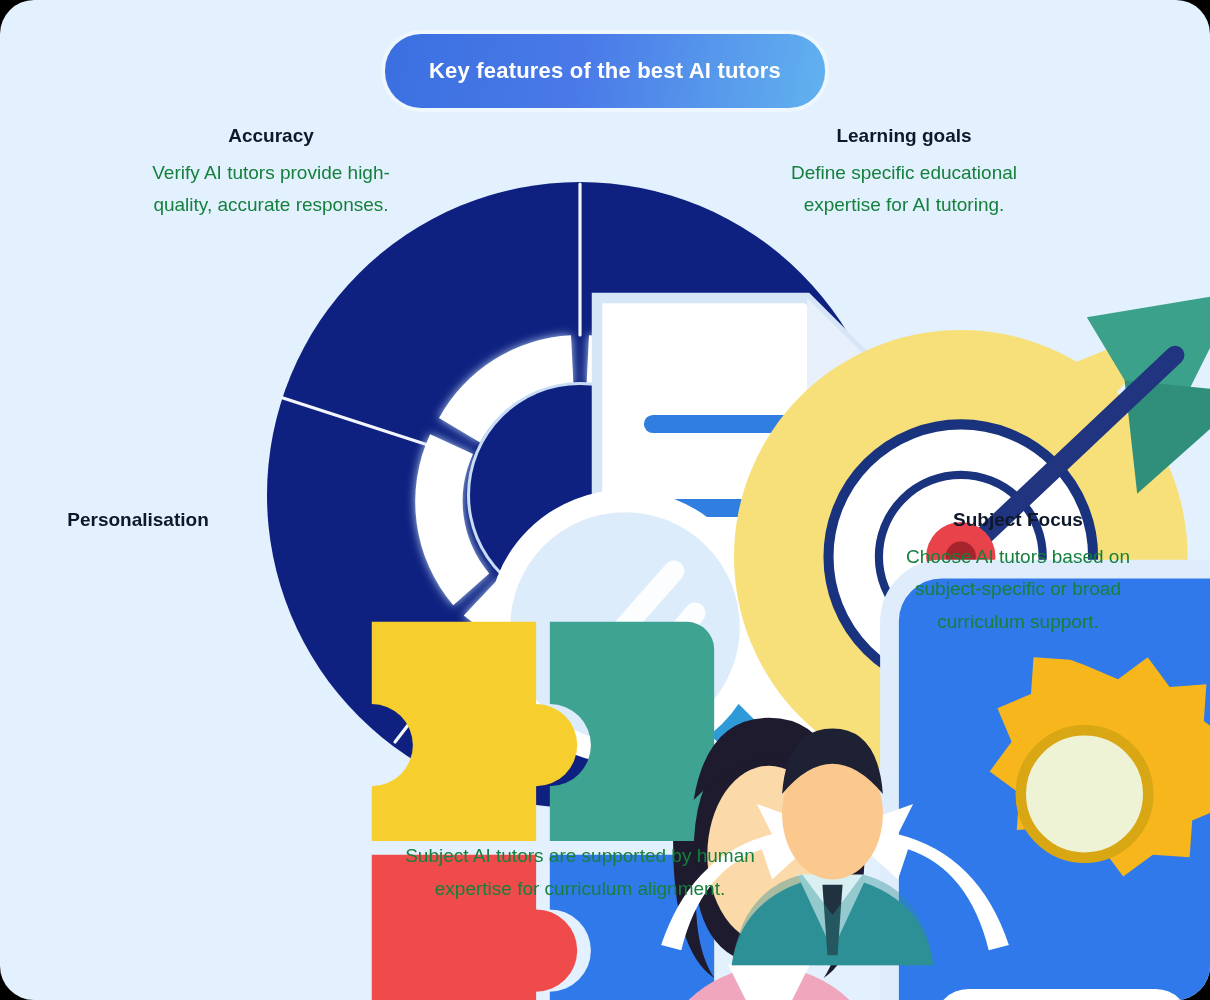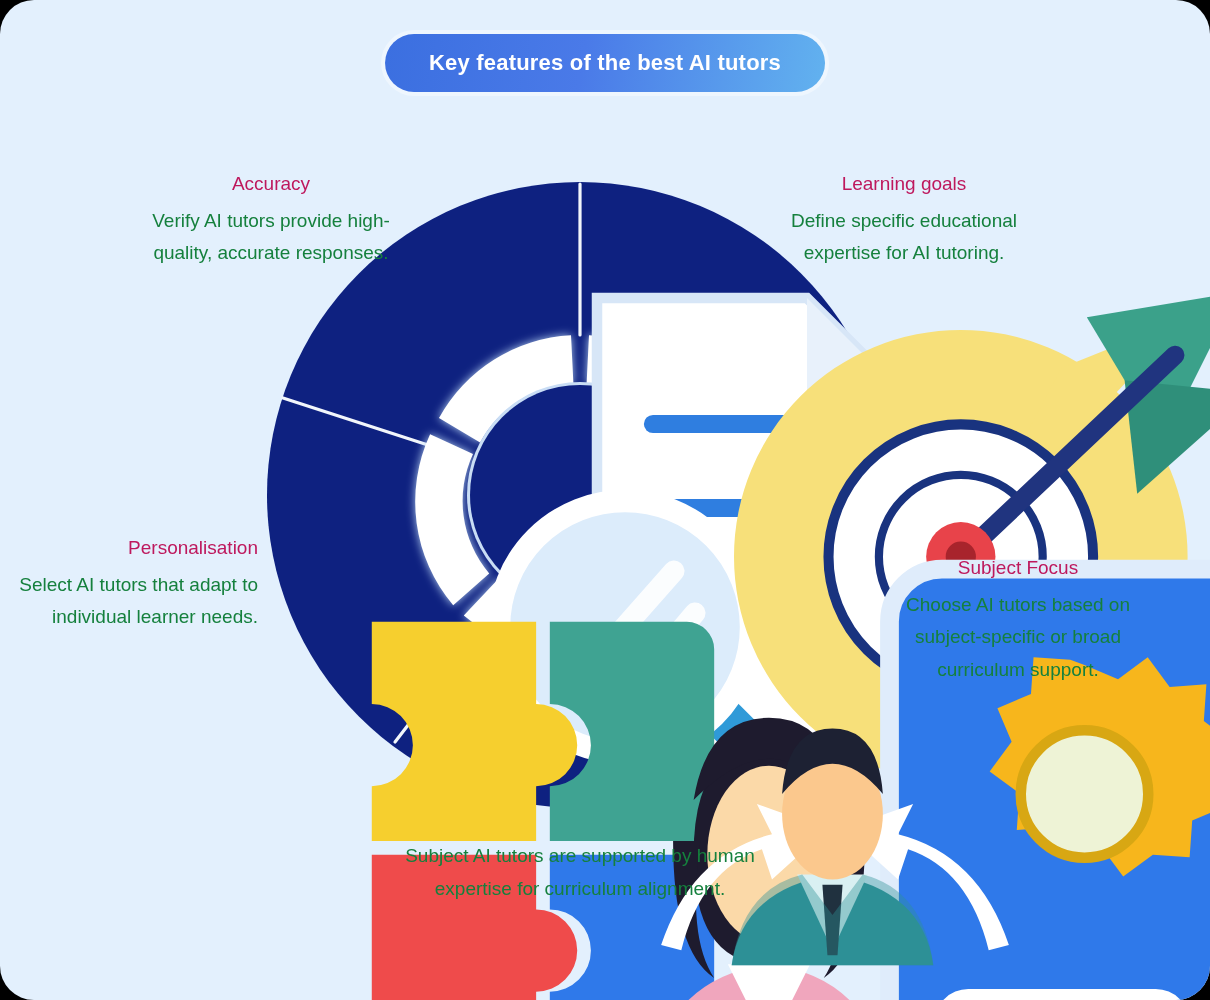--- a/index.html
+++ b/index.html
@@ -18,21 +18,21 @@
 
   
   .title-pill-wrap {
     position:absolute; left:50%; top:30px;
     transform:translateX(-50%);
     padding:4px;
     background:#eef6fe;
     border-radius:40px;
   }
   .title-pill {
-    padding:16px 44px;
+    padding:24px 44px;
     border-radius:36px;
     background:linear-gradient(100deg,#3b6fe0 0%,#4a7ae8 45%,#62b2ef 100%);
     color:#ffffff;
     font-size:22px;
     font-weight:bold;
     letter-spacing:.2px;
     white-space:nowrap;
     text-align:center;
   }
 
@@ -47,37 +47,36 @@
   
   .icon-layer { position:absolute; left:0; top:0; width:630px; height:630px; pointer-events:none; }
   .icon-slot { position:absolute; }
 
   
   .label {
     position:absolute;
     text-align:center;
   }
   .label .head {
-    color:#be185d;
+    color:#0f172a;
     font-size:19px;
-    font-weight:normal;
+    font-weight:bold;
     margin-bottom:9px;
     line-height:1.25;
-    margin-top:48px;
   }
   .label .body {
     color:#15803d;
     font-size:19px;
     line-height:1.72;
     font-weight:400;
   }
 
   .lbl-accuracy        { left:140px;  top:124px; width:262px; }
   .lbl-learning        { left:790px;  top:124px; width:228px; }
-  .lbl-personalisation { left:18px;   top:488px; width:240px;text-align:right; }
+  .lbl-personalisation { left:18px;   top:508px; width:240px; }
   .lbl-subject         { left:874px;  top:508px; width:288px; }
   .lbl-humans          { left:400px;  top:840px; width:360px; }
 </style>
 </head>
 <body>
 
 <div class="card">
 
   <div class="title-pill-wrap">
     <div class="title-pill">Key features of the best AI tutors</div>
@@ -234,21 +233,20 @@
     <div class="body">Verify AI tutors provide high-quality, accurate responses.</div>
   </div>
 
   <div class="label lbl-learning">
     <div class="head">Learning goals</div>
     <div class="body">Define specific educational expertise for AI tutoring.</div>
   </div>
 
   <div class="label lbl-personalisation">
     <div class="head">Personalisation</div>
-    <div class="body">Select AI tutors that adapt to individual learner needs.</div>
   </div>
 
   <div class="label lbl-subject">
     <div class="head">Subject Focus</div>
     <div class="body">Choose AI tutors based on subject-specific or broad curriculum support.</div>
   </div>
 
   <div class="label lbl-humans">
     <div class="body">Subject AI tutors are supported by human expertise for curriculum alignment.</div>
   </div>

